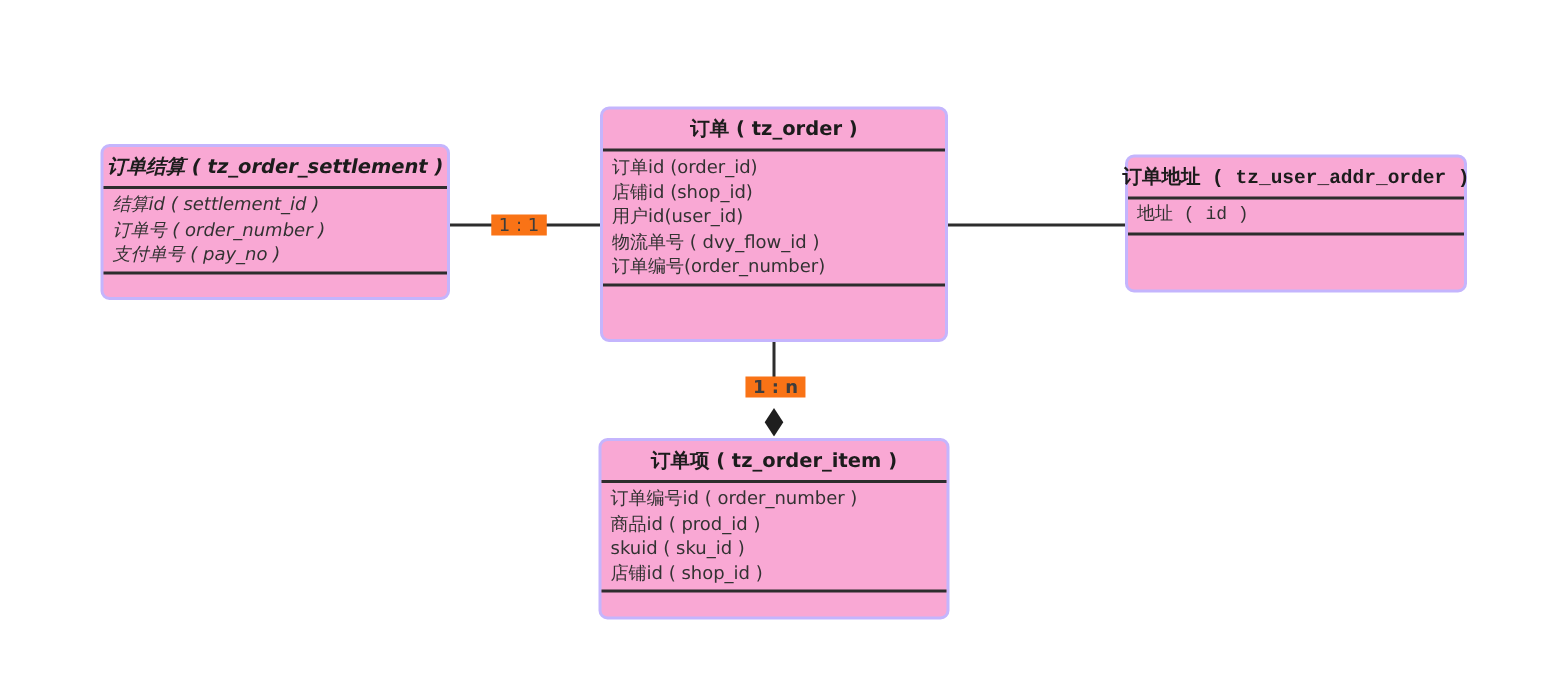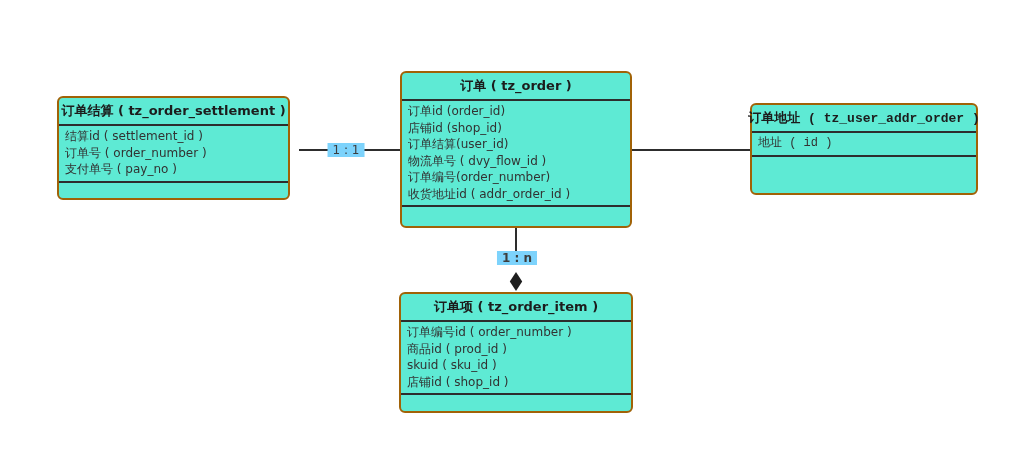--- a/index.html
+++ b/index.html
@@ -11,23 +11,23 @@
     height: 460px;
     position: relative;
     background: #ffffff;
     font-family: "DejaVu Sans", "Liberation Sans", sans-serif;
     color: #2b2b2b;
     overflow: hidden;
   }
   .entity {
     position: absolute;
     box-sizing: border-box;
-    border: 2px solid #a16207;
+    border: 2px solid #c4b5fd;
     border-radius: 6px;
-    background: #5eead4;
+    background: #f9a8d4;
     display: flex;
     flex-direction: column;
     z-index: 2;
   }
   .entity-title {
     border-bottom: 2px solid #2d2d2d;
     font-weight: bold;
     font-size: 13px;
     color: #1c1c1c;
     display: flex;
@@ -52,54 +52,53 @@
     flex: 1 1 auto;
   }
   .rel-line {
     position: absolute;
     background: #2d2d2d;
     z-index: 1;
   }
   .rel-label {
     position: absolute;
     transform: translate(-50%, -50%);
-    background: #7dd3fc;
+    background: #f97316;
     padding: 0 5px;
     font-size: 12px;
     color: #3d3d3d;
     z-index: 3;
     white-space: nowrap;
   }
   .diamond {
     position: absolute;
     z-index: 3;
   }
 </style>
 </head>
 <body>
 
-<div class="entity" style="left:57px; top:96px; width:233px; height:104px;">
+<div class="entity" style="left:67px; top:96px; width:233px; height:104px;font-style:italic;">
   <div class="entity-title">订单结算 ( tz_order_settlement )</div>
   <div class="entity-fields">
     <div class="field">结算id ( settlement_id )</div>
     <div class="field">订单号 ( order_number )</div>
     <div class="field">支付单号 ( pay_no )</div>
   </div>
   <div class="entity-footer"></div>
 </div>
 
 <div class="entity" style="left:400px; top:71px; width:232px; height:157px;">
   <div class="entity-title">订单 ( tz_order )</div>
   <div class="entity-fields">
     <div class="field">订单id (order_id)</div>
     <div class="field">店铺id (shop_id)</div>
-    <div class="field">订单结算(user_id)</div>
+    <div class="field">用户id(user_id)</div>
     <div class="field">物流单号 ( dvy_flow_id )</div>
     <div class="field">订单编号(order_number)</div>
-    <div class="field">收货地址id ( addr_order_id )</div>
   </div>
   <div class="entity-footer"></div>
 </div>
 
 <div class="entity" style="left:750px; top:103px; width:228px; height:92px;font-family:Liberation Mono, monospace;">
   <div class="entity-title">订单地址 ( tz_user_addr_order )</div>
   <div class="entity-fields">
     <div class="field">地址 ( id )</div>
   </div>
   <div class="entity-footer"></div>

